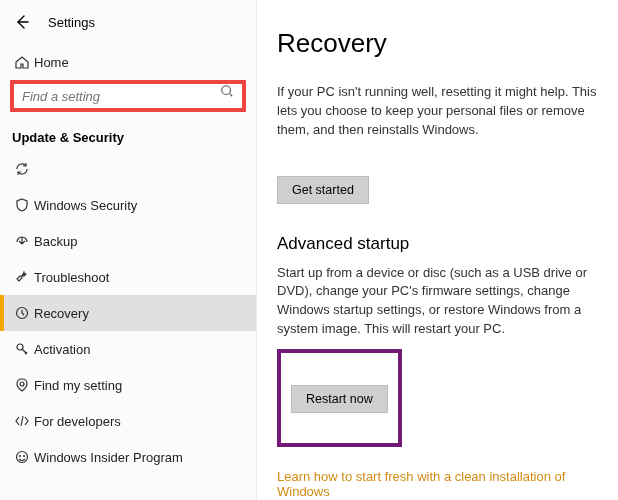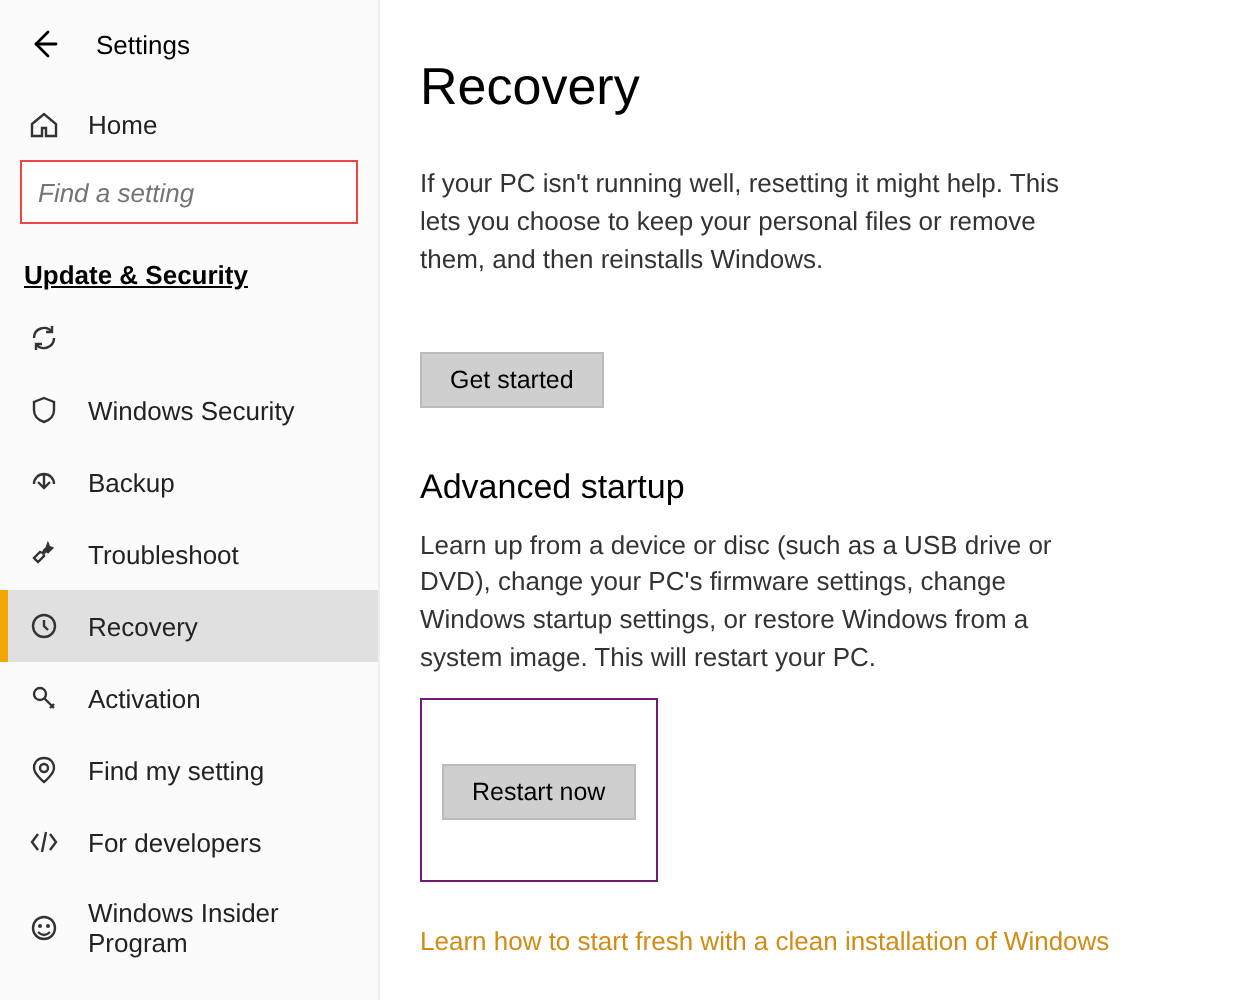--- a/index.html
+++ b/index.html
@@ -7,97 +7,95 @@
     font-family: "Segoe UI", -apple-system, sans-serif;
     font-size: 13px;
     color: #000;
     background: #fff;
     width: 618px;
     height: 500px;
     overflow: hidden;
     display: flex;
   }
   .sidebar {
-    width: 190px;
+    width: 257px;
     background: #fbfbfb;
     border-right: 1px solid #eee;
     display: flex;
     flex-direction: column;
     padding: 8px 0;
   }
   .header-row {
     display: flex;
     align-items: center;
     padding: 4px 12px 12px 12px;
     gap: 16px;
   }
   .back-btn { width: 20px; height: 20px; display:flex; align-items:center; justify-content:center; cursor:pointer; }
   .title { font-size: 13px; }
   .nav-item {
     display: flex;
     align-items: center;
-    gap: 14px;
+    gap: 4px;
     padding: 10px 14px;
     cursor: pointer;
     position: relative;
   }
   .nav-item.selected { background: #e0e0e0; }
   .nav-item.selected::before {
     content: "";
     position: absolute;
     left: 0; top: 0; bottom: 0;
     width: 4px;
     background: #f5a500;
   }
   .nav-icon { width: 16px; height: 16px; display:flex; align-items:center; justify-content:center; color:#333; }
   .nav-label { font-size: 13px; color:#222; }
   .search-wrap { padding: 0 10px 8px 10px; }
   .search-box {
     display: flex;
-    align-items: center;
-    border: 1px solid #ef4444;
+    border: 4px solid #ef4444;
     background: #fff;
     height: 32px;
     padding: 0 8px;
   }
   .search-box input {
     flex: 1;
     border: none;
     outline: none;
     font-size: 13px;
     font-style: italic;
     color: #666;
     background: transparent;
   }
   .section-title {
     font-weight: 600;
     font-size: 13px;
     padding: 10px 12px 6px 12px;
-    text-decoration: underline;
   }
   .content {
     flex: 1;
     padding: 28px 20px 10px 20px;
     overflow: auto;
   }
   .page-title { font-size: 26px; font-weight: 400; margin-bottom: 24px; }
   .sub-title { font-size: 17px; font-weight: 400; margin-bottom: 10px; }
   .body-text { font-size: 13px; color: #333; line-height: 1.45; margin-bottom: 12px; max-width: 340px; }
   .btn {
     display: inline-block;
     background: #cfcfcf;
     border: 1px solid #bbb;
     padding: 6px 14px;
     font-size: 12.5px;
     cursor: pointer;
     margin-top: 24px;
   }
   .section-gap { height: 30px; }
   .highlight-box {
-    border: 1px solid #701a75;
+    border: 4px solid #701a75;
     padding: 8px 10px 30px 10px;
     display: inline-block;
     margin-top: -2px;
   }
   .link { color: #d28b13; font-size: 13px; cursor:pointer; }
   svg { display:block; }
 </style>
 </head>
 <body>
 
@@ -223,21 +221,21 @@
 
 <div class="content">
   <h1 class="page-title">Recovery</h1>
 
   <p class="body-text">If your PC isn't running well, resetting it might help. This lets you choose to keep your personal files or remove them, and then reinstalls Windows.</p>
   <button class="btn">Get started</button>
 
   <div class="section-gap"></div>
 
   <h2 class="sub-title">Advanced startup</h2>
-  <p class="body-text">Learn up from a device or disc (such as a USB drive or DVD), change your PC's firmware settings, change Windows startup settings, or restore Windows from a system image. This will restart your PC.</p>
+  <p class="body-text">Start up from a device or disc (such as a USB drive or DVD), change your PC's firmware settings, change Windows startup settings, or restore Windows from a system image. This will restart your PC.</p>
   <div class="highlight-box">
     <button class="btn">Restart now</button>
   </div>
 
   <div style="height:22px"></div>
 
   <div class="link">Learn how to start fresh with a clean installation of Windows</div>
 </div>
 
 </body></html>

